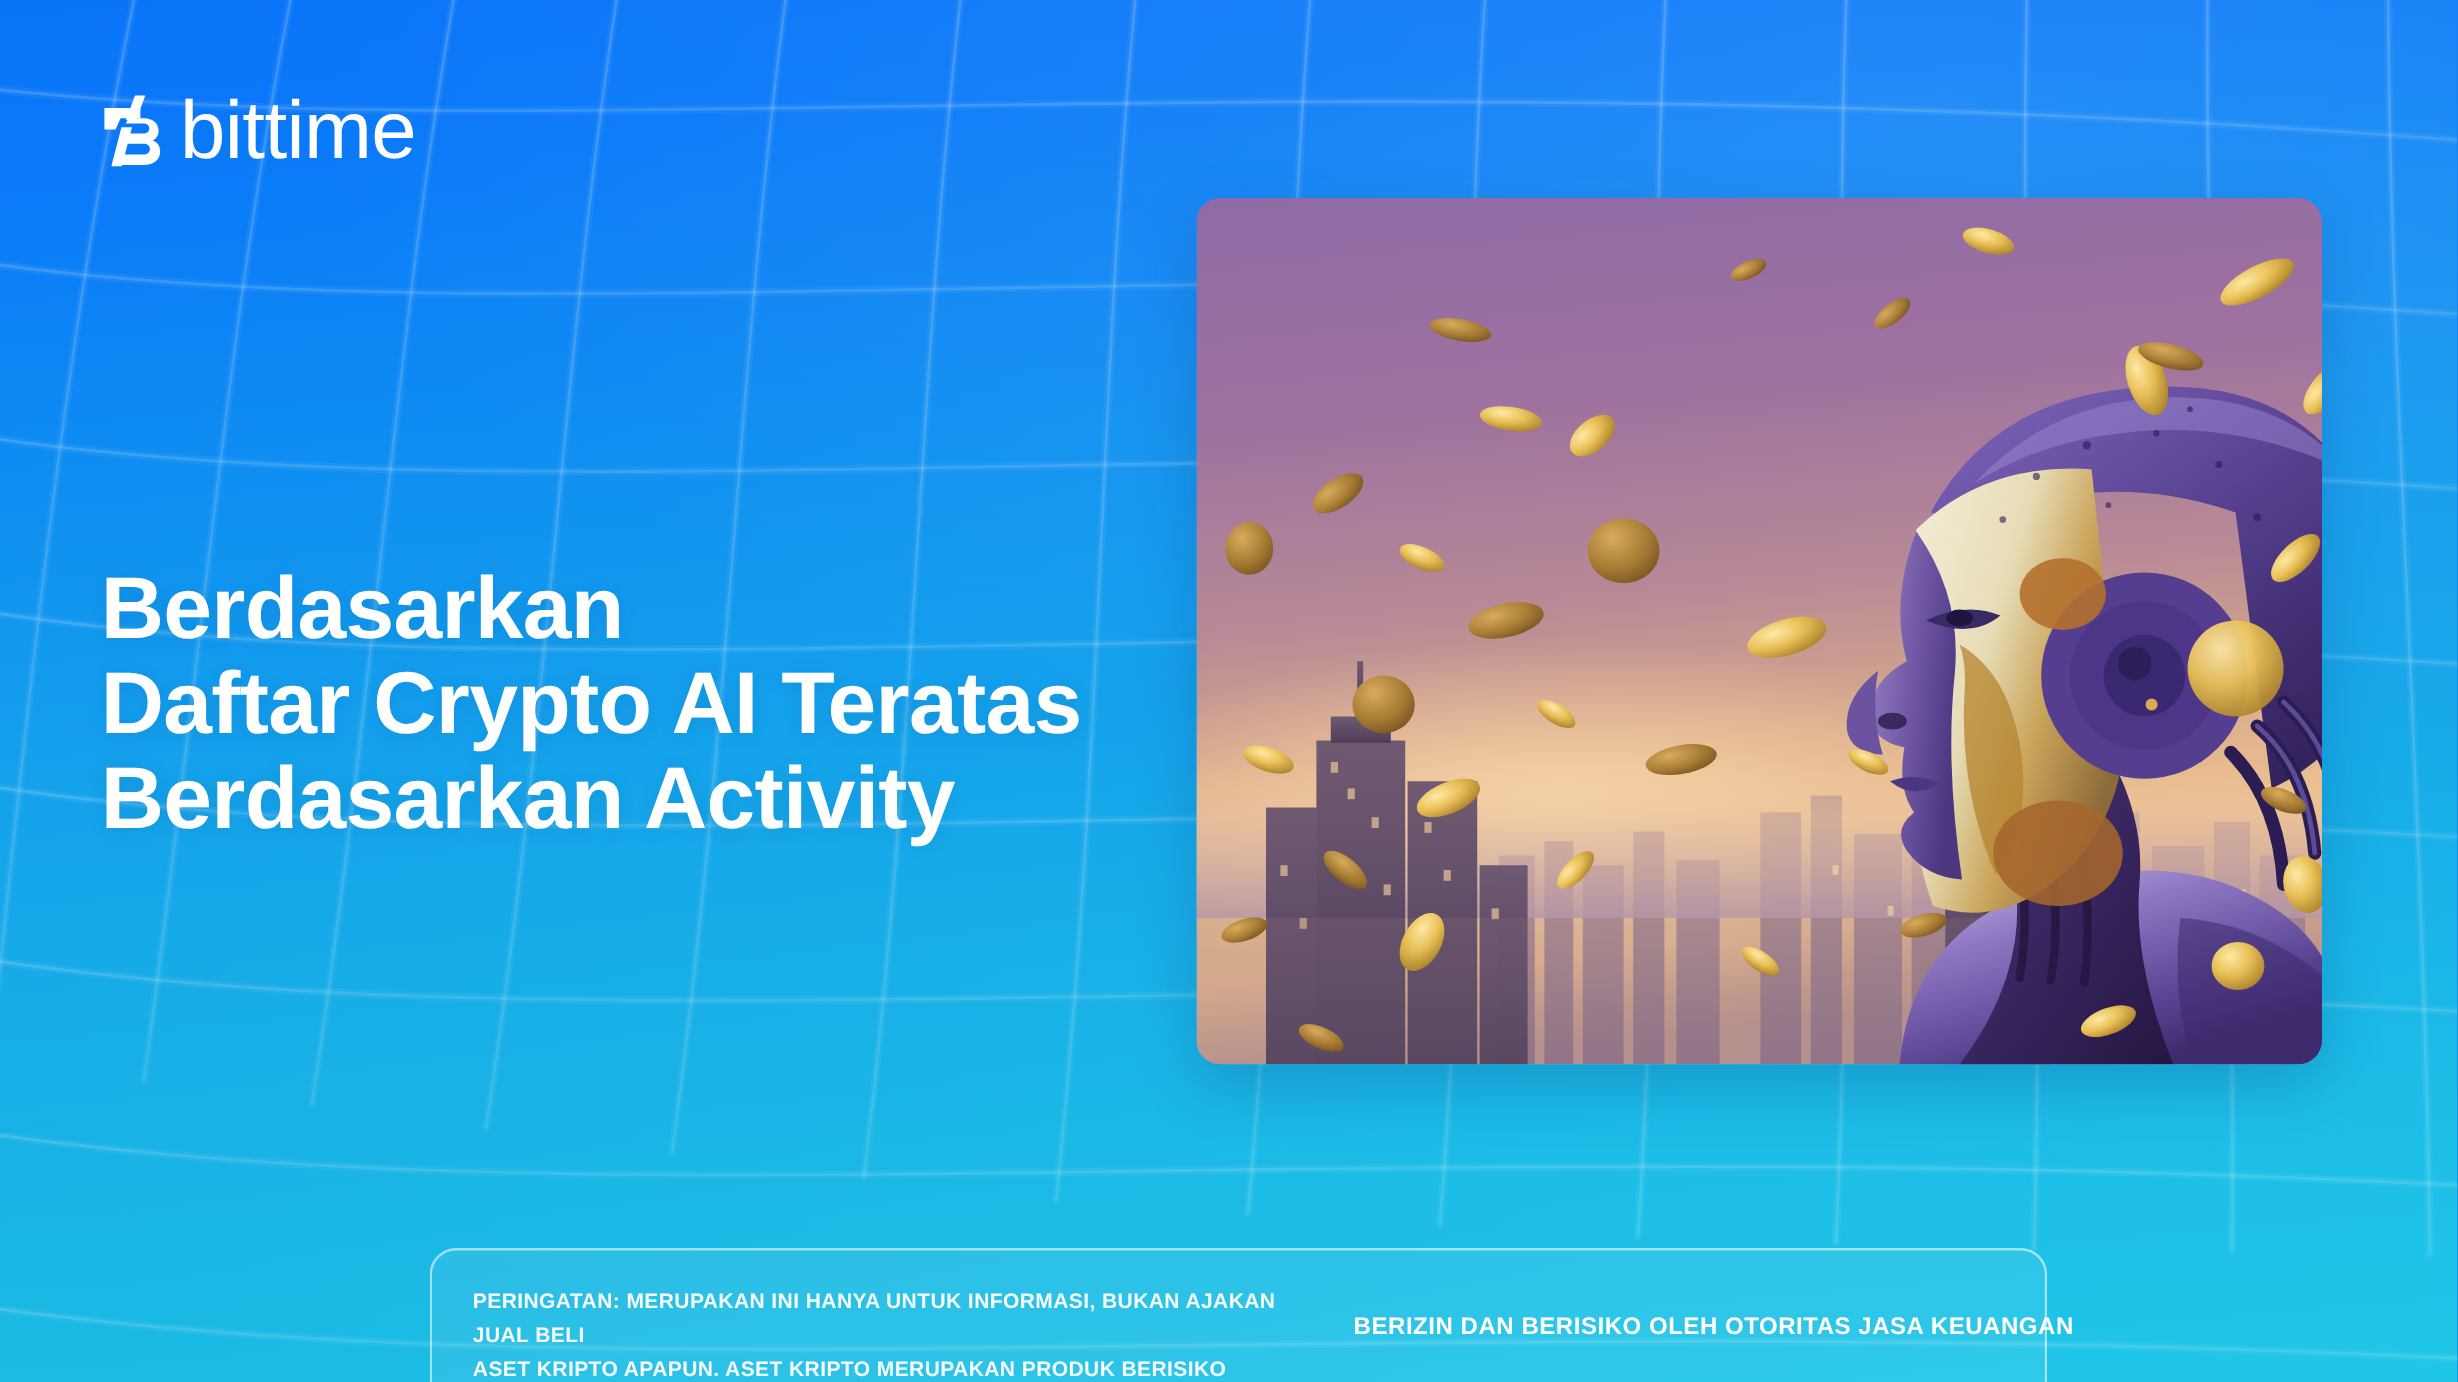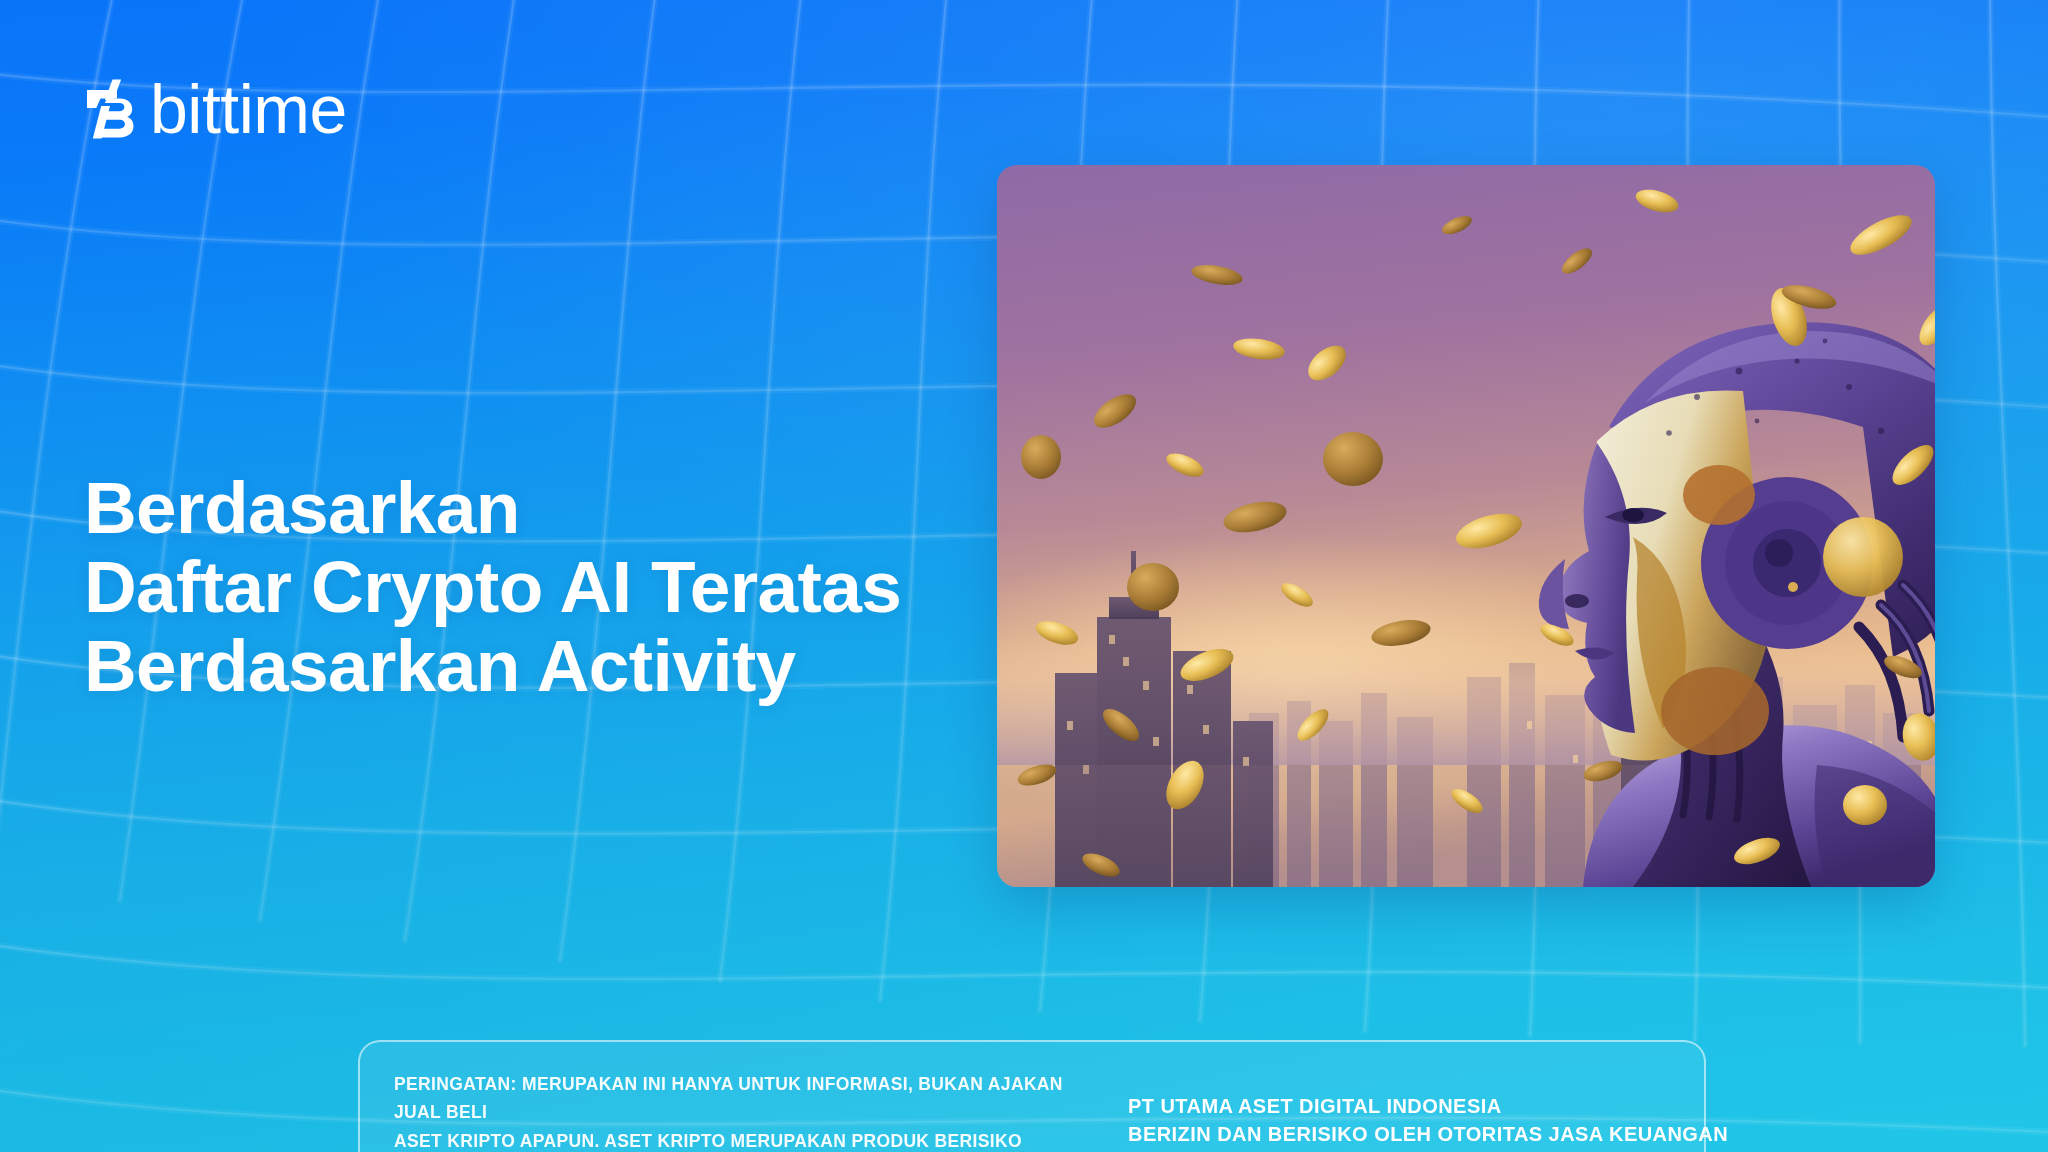--- a/index.html
+++ b/index.html
@@ -447,18 +447,17 @@
     </svg>
   </div>
 
   <div class="footer-box">
     <div class="disclaimer">
       <span class="ln">PERINGATAN: MERUPAKAN INI HANYA UNTUK INFORMASI, BUKAN AJAKAN JUAL BELI</span>
       <span class="ln">ASET KRIPTO APAPUN. ASET KRIPTO MERUPAKAN PRODUK BERISIKO TINGGI DENGAN</span>
 
     </div>
     <div class="license">
-      <span class="ln">PT UTAMA ASET DIGITAL INDONESIA</span>
       <span class="ln">BERIZIN DAN BERISIKO OLEH OTORITAS JASA KEUANGAN</span>
     </div>
   </div>
 
 </div>
 
 </body></html>

